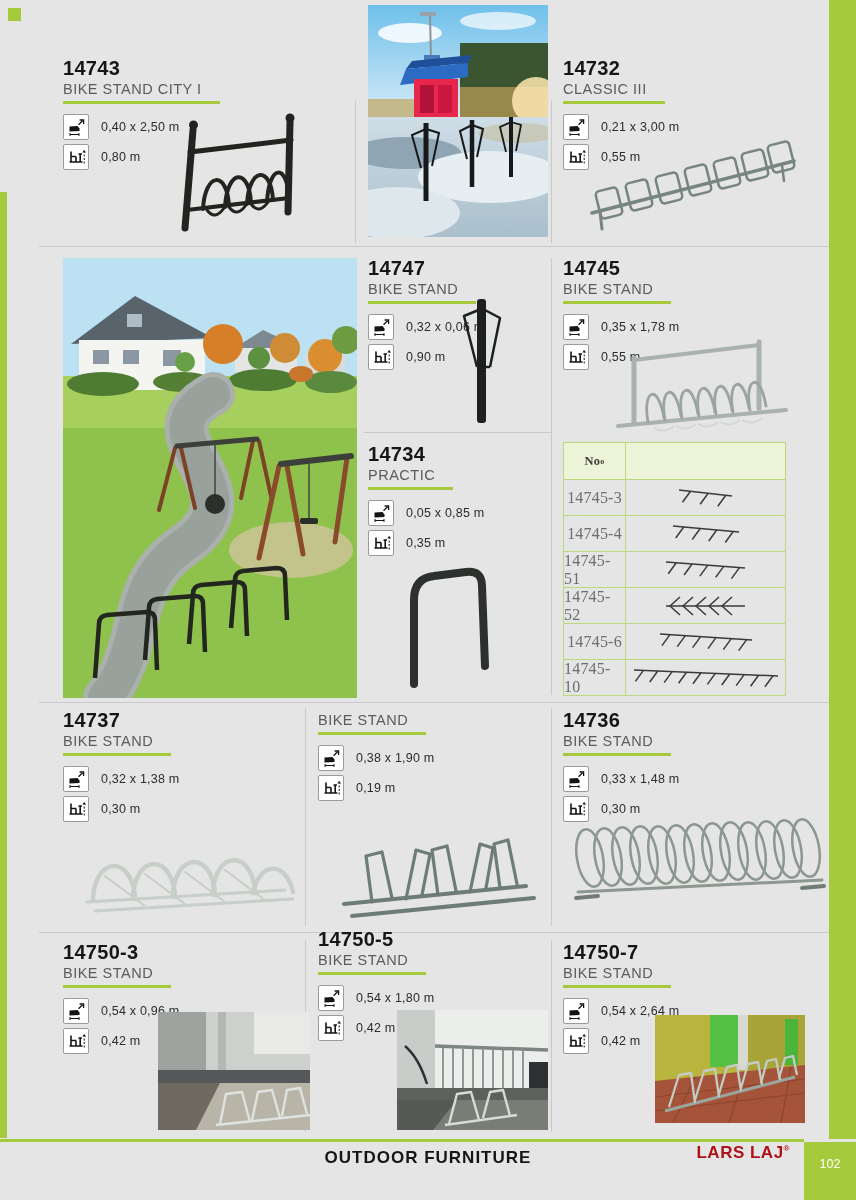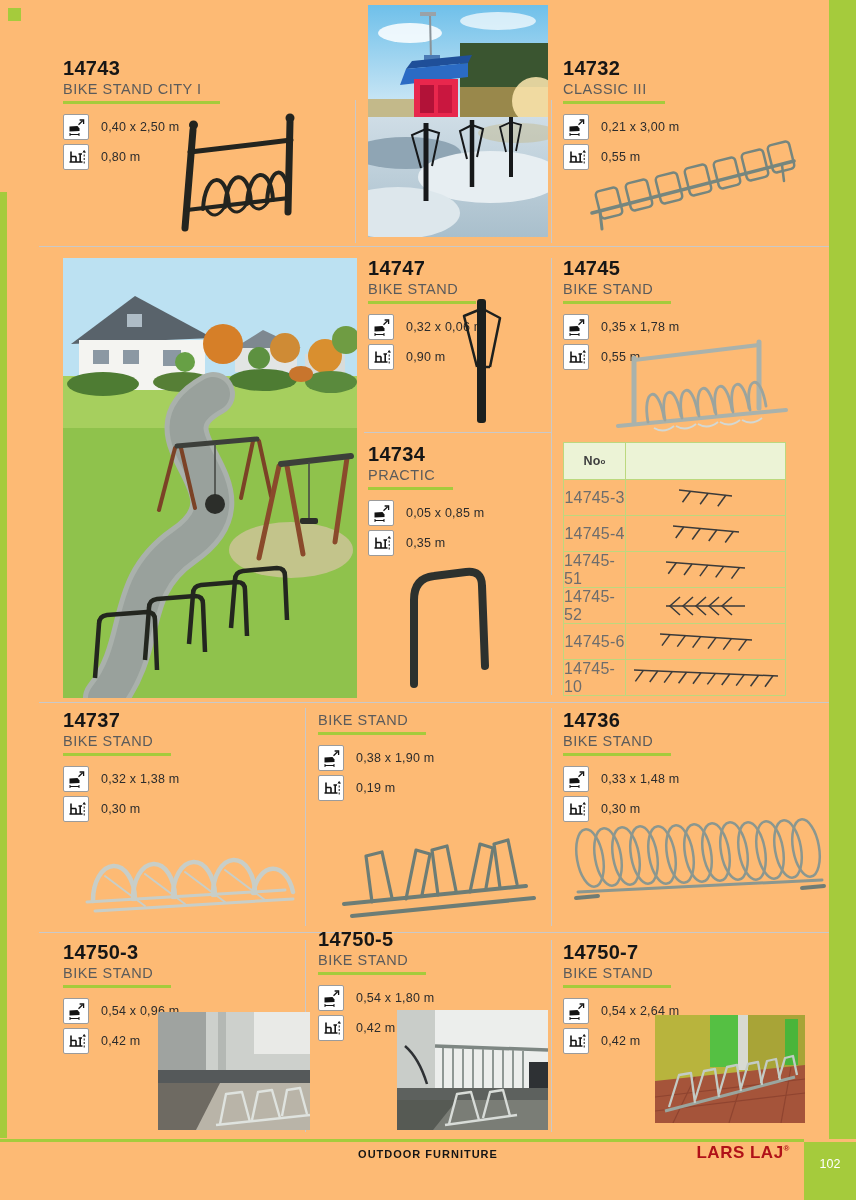--- a/index.html
+++ b/index.html
@@ -1,18 +1,18 @@
 <!DOCTYPE html>
 <html style="--green: #a5cb3c; --tbl-border: #bcd87e; --tbl-head: #ecf3d6; --red: #b01118; --div: #c9c9c9;"><head>
 <meta charset="utf-8">
 <style>
   * { margin:0; padding:0; box-sizing:border-box; }
   :root { --green:#a5cb3c; --tbl-border:#bcd87e; --tbl-head:#ecf3d6; --red:#b01118; --div:#c9c9c9; }
   body { font-family:"Liberation Sans", sans-serif; background:#ffffff; }
-  .page { position:relative; width:856px; height:1200px; background:#fdba74; overflow:hidden; }
+  .page { position:relative; width:856px; height:1200px; background:#e5e5e5; overflow:hidden; }
 
   .cell { position:absolute; }
   .pnum { font-size:20px; font-weight:bold; color:#161616; letter-spacing:.3px; line-height:1.05; }
   .pname { display:inline-block; font-size:14.5px; color:#5b5b5b; letter-spacing:.5px;
            padding:2px 18px 4px 0; border-bottom:3px solid var(--green); }
   .specs { margin-top:10px; }
   .spec { display:flex; align-items:center; height:26px; margin-bottom:4px; }
   .spec-icon { width:26px; height:26px; border:1px solid #9b9b9b; border-radius:2px; background:#fff;
                display:flex; align-items:center; justify-content:center; flex:0 0 26px; }
   .spec-val { margin-left:12px; font-size:12.5px; color:#2c2c2c; letter-spacing:.2px; }
@@ -20,33 +20,33 @@
   .art { position:absolute; line-height:0; }
 
   .hline, .vline { position:absolute; background:var(--div); }
   .hline { height:1px; }
   .vline { width:1px; }
 
   .strip { position:absolute; background:var(--green); }
 
   
   .vtable { position:absolute; left:563px; top:442px; width:223px; border:1px solid var(--tbl-border); }
-  .vrow { display:flex; height:36px; border-top:1px solid var(--tbl-border); }
+  .vrow { display:flex; height:36px; border-top:1px solid var(--tbl-border);font-family:Liberation Serif, serif; }
   .vrow:first-child { border-top:none; }
   .vhead { background:var(--tbl-head); }
   .vlabel { width:62px; border-right:1px solid var(--tbl-border); display:flex; align-items:center;
             justify-content:center; font-size:16px; color:#6d6d6d; letter-spacing:.2px; }
   .vhead .vlabel { font-size:12.5px; font-weight:bold; color:#3f3f3f; }
   .vhead .vlabel sup { font-size:8px; }
   .vicon { flex:1; display:flex; align-items:center; justify-content:center; }
 
   
   .footer-rule { position:absolute; left:0; top:1139px; width:804px; height:3px; background:var(--green); }
   .footer-cat { position:absolute; left:0; top:1148px; width:856px; text-align:center;
-                font-size:11px; font-weight:bold; color:#151515; letter-spacing:1px; }
+                font-size:17px; font-weight:bold; color:#151515; letter-spacing:1px; }
   .brand { position:absolute; left:690px; top:1143px; width:100px; text-align:right;
            font-size:17px; font-weight:bold; color:var(--red); letter-spacing:.5px; }
   .brand sup { font-size:8px; }
   .page-badge { position:absolute; left:804px; top:1142px; width:52px; height:58px; background:var(--green);
                 color:#fff; font-size:12.5px; text-align:center; padding-top:15px; }
 </style>
 </head>
 <body>
 
 <div class="page">

